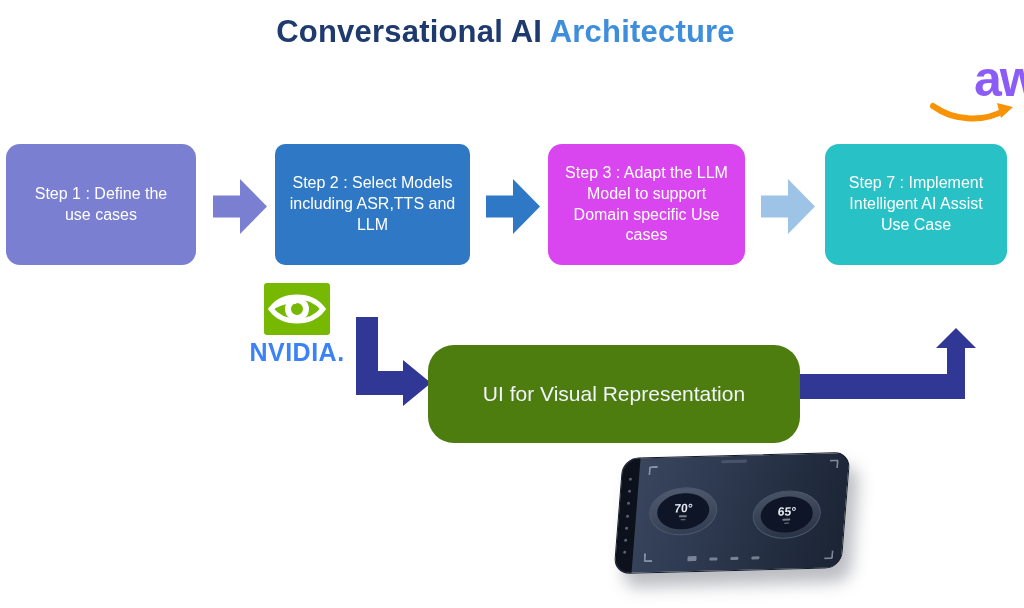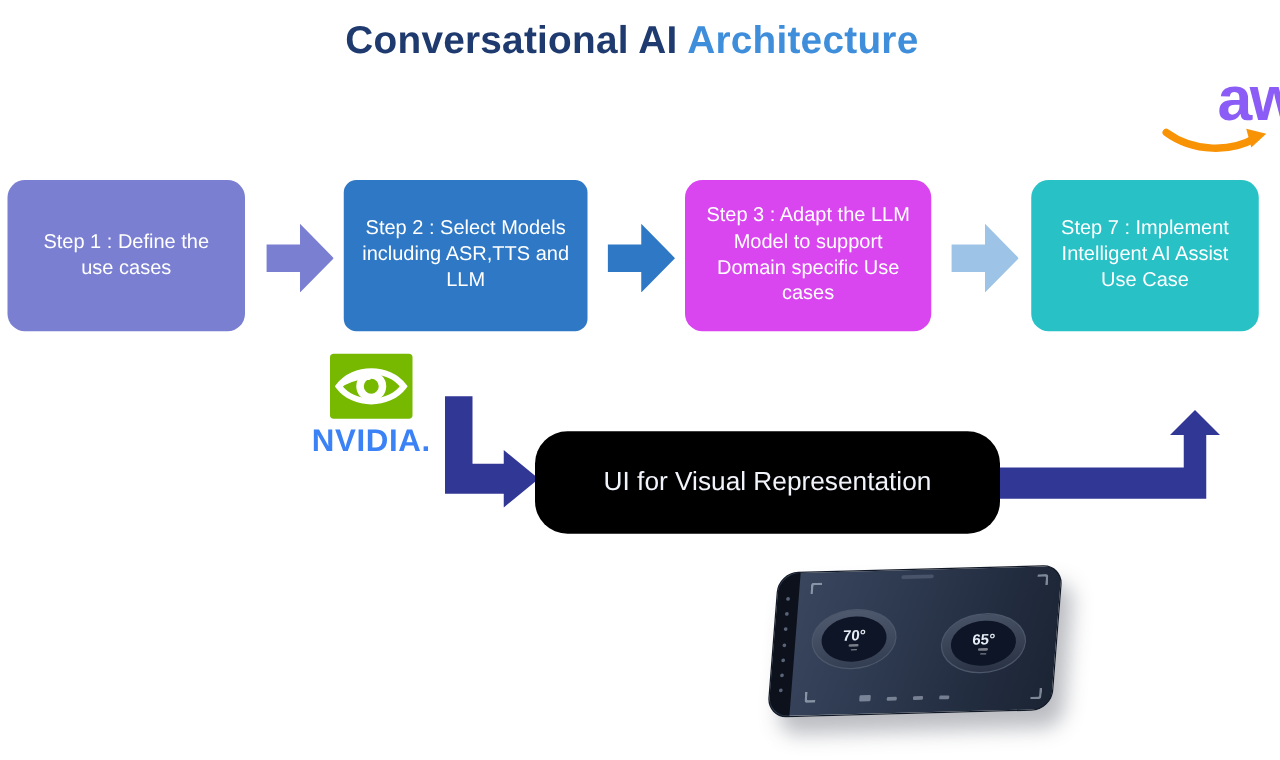--- a/index.html
+++ b/index.html
@@ -50,22 +50,22 @@
   .nvidia-word{
     font-size:25px; font-weight:800; color:#3b82f6; letter-spacing:0.5px;
     margin-top:-3px; font-family:"Liberation Sans", sans-serif;
   }
 
   
   .connectors{ position:absolute; left:0; top:0; width:1024px; height:608px; }
 
   
   .ui-box{
-    position:absolute; left:428px; top:345px; width:372px; height:82px;
-    background:#000000; border-radius:26px;
+    position:absolute; left:428px; top:345px; width:372px; height:98px;
+    background:#4d7c0f; border-radius:26px;
     display:flex; align-items:center; justify-content:center;
     color:#f2f4fb; font-size:21px;
   }
 
   
   .device{
     position:absolute; left:618px; top:455px; width:228px; height:116px;
     transform: rotate(-1.5deg) skewX(-6deg);
     background: linear-gradient(105deg, #3c4860 0%, #2e3a50 40%, #222c3f 75%, #1b2433 100%);
     border-radius:16px; border:1px solid #131a27;

